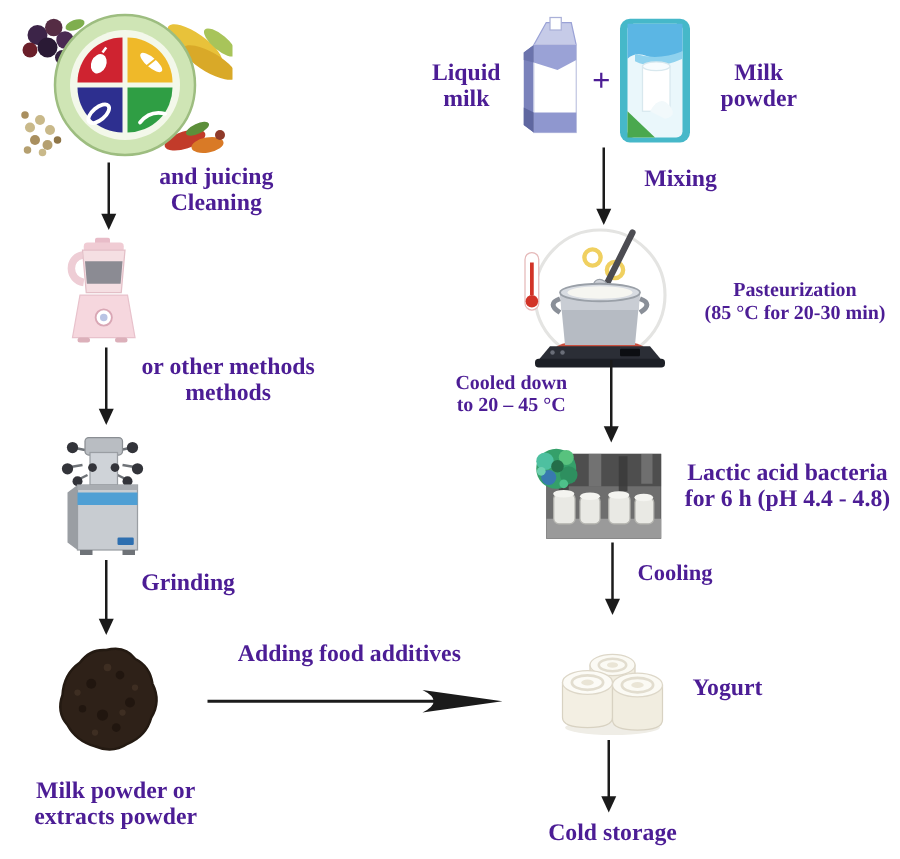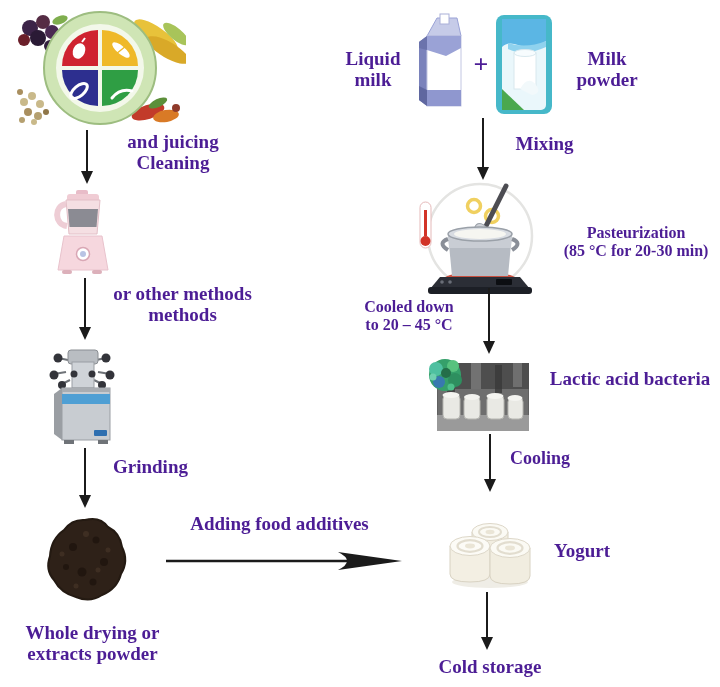--- a/index.html
+++ b/index.html
@@ -160,21 +160,21 @@
     </g>
     <g fill="#4a382a" opacity="0.6">
       <circle cx="48" cy="22" r="3"></circle>
         <circle cx="70" cy="38" r="2.5"></circle>
         <circle cx="24" cy="42" r="2.5"></circle>
       <circle cx="38" cy="74" r="2.5"></circle>
         <circle cx="60" cy="58" r="2.5"></circle>
     </g>
   </svg>
   <div class="lbl fs19" style="left:10px;top:622px;width:165px">
-    <span>Whole drying or</span>
+    <span>Milk powder or</span>
       <span>extracts powder</span>
   </div>
 
   <div class="lbl fs19" style="left:172px;top:513px;width:215px">
     <span>Adding food additives</span>
   </div>
   <svg class="abs" style="left:164px;top:550px;" width="240" height="22" viewBox="0 0 240 22">
     <line x1="2" y1="11" x2="188" y2="11" stroke="#1b1b1b" stroke-width="2.5"></line>
     <path d="M238,11 L174,2 Q192,11 174,20 Z" fill="#1b1b1b"></path>
   </svg>
@@ -291,20 +291,21 @@
     <circle cx="31" cy="13" r="6" fill="#58c27e"></circle>
     <circle cx="33" cy="27" r="7" fill="#2e8f5f"></circle>
     <circle cx="17" cy="29" r="6" fill="#3a6fc0" opacity="0.8"></circle>
     <circle cx="24" cy="20" r="5" fill="#246e49"></circle>
     <circle cx="11" cy="24" r="3.5" fill="#6fd0b0"></circle>
     <circle cx="29" cy="34" r="3.5" fill="#4ec08a"></circle>
   </svg>
 
   <div class="lbl fs15" style="left:540px;top:368px;width:180px">
     <span>Lactic acid bacteria</span>
+      <span>for 6 h (pH 4.4 - 4.8)</span>
   </div>
 
   <div class="va" style="left:483px;top:434px;height:58px">
     <i class="line"></i>
       <i class="head"></i>
   </div>
   <div class="lbl fs18" style="left:500px;top:448px;width:80px">
     <span>Cooling</span>
   </div>
 

